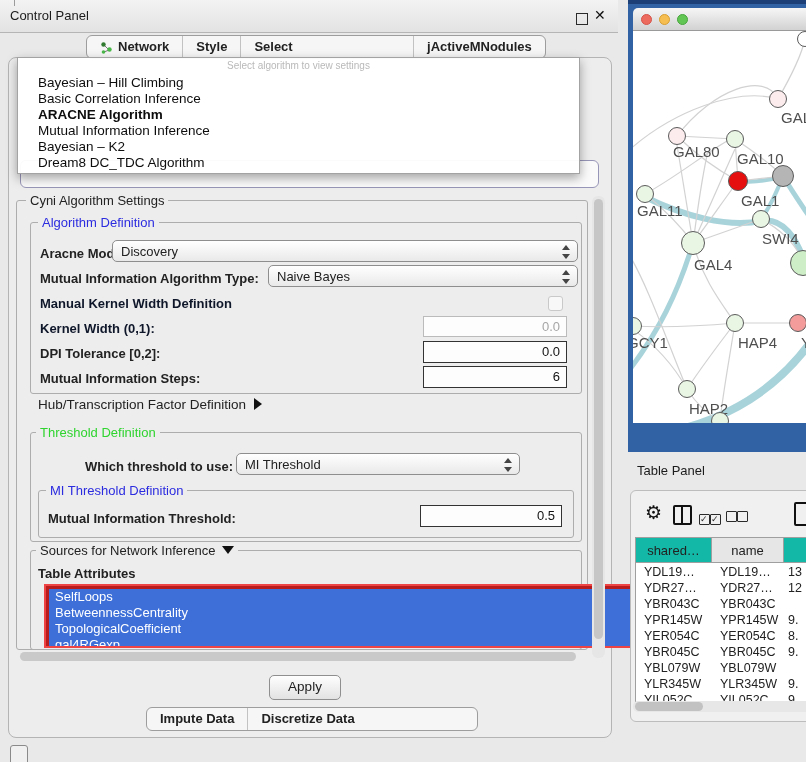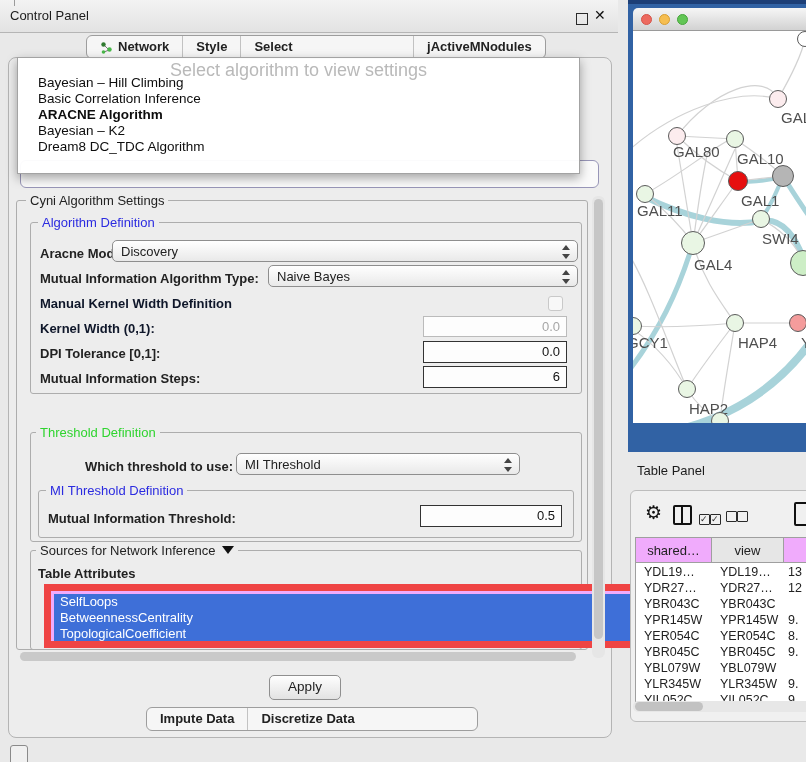--- a/index.html
+++ b/index.html
@@ -23,21 +23,21 @@
   .tab{padding:0 13px;line-height:22px;font-size:13px;font-weight:bold;color:#222;
        display:flex;align-items:center;gap:5px;}
   .tab + .tab{border-left:1px solid #c2c2c2;}
   .tab.sel{background:#7f7f7f;color:#dcdcdc;border-left:none;margin-top:47px;}
   #top-tabs{left:86px;top:35px;z-index:6;}
   #bottom-tabs{left:146px;top:707px;z-index:6;}
 
   
   #algo-dd{left:17px;top:57px;width:561px;height:115px;background:rgba(255,255,255,0.96);
            border:1px solid #a3a3a3;box-shadow:0 4px 10px rgba(0,0,0,0.35);z-index:40;}
-  #dd-hint{text-align:center;color:#b9b9b9;font-size:18px;padding-top:2px;height:15px;}
+  #dd-hint{text-align:center;color:#b9b9b9;font-size:10px;padding-top:2px;height:15px;}
   .dd-item{font-size:13.5px;color:#0d0d0d;line-height:16px;padding-left:20px;white-space:nowrap;}
   .dd-item.sel{font-weight:bold;}
   #ghost-combo{left:20px;top:160px;width:577px;height:26px;border:1px solid #9896b8;
                border-radius:6px;background:#fafafa;z-index:3;}
 
   
   .grp{border:1px solid #adadad;border-radius:3px;}
   .legend{position:absolute;background:#ededed;padding:0 4px;font-size:13px;white-space:nowrap;}
   .lbl{position:absolute;font-size:13px;font-weight:bold;white-space:nowrap;}
   .lbl.plain{font-weight:normal;}
@@ -58,21 +58,21 @@
   .field.off{border:1px solid #bbbbbb;color:#a6a6a6;}
 
   .chk{position:absolute;width:13px;height:13px;border:1.5px solid #c9c9c9;border-radius:3px;background:#f8f8f8;}
 
   .tri-r{display:inline-block;width:0;height:0;border-top:6px solid transparent;
          border-bottom:6px solid transparent;border-left:8px solid #111;margin-left:8px;vertical-align:-1px;}
   .tri-d{display:inline-block;width:0;height:0;border-left:6px solid transparent;
          border-right:6px solid transparent;border-top:8px solid #111;margin-left:6px;vertical-align:1px;}
 
   
-  #attr-list{left:44px;top:584px;width:624px;height:64px;background:#f0abfc;border:7px solid #ef4444;
+  #attr-list{left:44px;top:584px;width:624px;height:64px;background:#b91c1c;border:2px solid #ef4444;
              overflow:hidden;padding-top:3px;box-sizing:border-box;}
   .attr-item{height:16px;line-height:16px;font-size:13px;color:#fff;background:#3e6fd8;
              margin:0 14px 0 3px;padding-left:6px;white-space:nowrap;}
   #attr-sb{position:absolute;right:3px;top:4px;width:8px;height:52px;background:#b5b5b5;border-radius:4px;}
 
   
   #v-sb{left:592px;top:196px;width:13px;height:462px;background:#e6e6e6;border-radius:6px;}
   #v-sb div{position:absolute;left:2px;top:3px;width:9px;height:440px;background:#c6c6c6;border-radius:4.5px;}
   #h-sb{left:18px;top:651px;width:572px;height:12px;}
   #h-sb div{position:absolute;left:2px;top:1px;width:556px;height:9px;background:#c9c9c9;border-radius:4.5px;}
@@ -103,21 +103,21 @@
       font-size:9px;line-height:9px;color:#2a2a2a;text-align:center;}
   #cbs-on{left:68px;top:17px;letter-spacing:2px;}
   #cbs-off{left:95px;top:17px;letter-spacing:2px;}
   #doc-i{left:163px;top:11px;width:16px;height:20px;border:2px solid #111;border-radius:2px;background:#f0f0f0;}
   #doc-i:before{content:"";position:absolute;right:-2px;top:-2px;border-left:7px solid #111;
       border-top:7px solid #f0f0f0;}
 
   #tp-table{left:4px;top:46px;width:200px;height:166px;background:#fff;border:1px solid #9f9f9f;overflow:hidden;}
   .th{position:absolute;top:0;height:25px;line-height:25px;font-size:13px;text-align:center;
       border-right:1px solid #9f9f9f;border-bottom:1px solid #9f9f9f;box-sizing:border-box;}
-  .th.hl{background:#f0abfc;}
+  .th.hl{background:#14b8a6;}
   .th.plainh{background:#e6e6e6;}
   #tp-rows{position:absolute;left:0;top:26px;width:100%;}
   .tr{height:16px;line-height:16px;font-size:12.5px;white-space:nowrap;}
   .td{display:inline-block;overflow:hidden;vertical-align:top;}
   #tp-hsb{position:absolute;left:2px;top:210px;width:192px;height:11px;background:#e7e7e7;border-radius:5px;}
   #tp-hsb div{position:absolute;left:2px;top:1px;width:68px;height:9px;background:#c2c2c2;border-radius:4.5px;}
 
   #mini-sq{left:10px;top:745px;width:16px;height:20px;border:1.5px solid #8a8a8a;border-radius:3px;background:#f0f0f0;}
 </style>
 </head>
@@ -159,20 +159,21 @@
     </div>
 
   <div class="abs" id="ghost-combo"></div>
 
   <div class="abs" id="algo-dd">
     <div id="dd-hint">Select algorithm to view settings</div>
     <div id="dd-items">
         <div class="dd-item">Bayesian – Hill Climbing</div>
         <div class="dd-item">Basic Correlation Inference</div>
         <div class="dd-item sel">ARACNE Algorithm</div>
+        <div class="dd-item">Mutual Information Inference</div>
         <div class="dd-item">Bayesian – K2</div>
         <div class="dd-item">Dream8 DC_TDC Algorithm</div>
       </div>
   </div>
 
   <div class="abs grp" style="left:16px;top:200px;width:570px;height:448px;"></div>
   <div class="legend" style="left:26px;top:193px;">Cyni Algorithm Settings</div>
 
   <div class="abs grp" style="left:30px;top:222px;width:550px;height:170px;"></div>
   <div class="legend" style="left:38px;top:215px;color:#2b2be0;">Algorithm Definition</div>
@@ -188,26 +189,29 @@
     <span>Naive Bayes</span>
     <span class="stepper"></span>
   </div>
 
   <div class="lbl dis" style="left:40px;top:296px;">Manual Kernel Width Definition</div>
   <div class="chk" style="left:548px;top:296px;"></div>
 
   <div class="lbl dis" style="left:40px;top:321px;">Kernel Width (0,1):</div>
   <div class="field off" style="left:423px;top:316px;width:144px;height:21px;">0.0</div>
 
-  <div class="lbl" style="left:40px;top:346px;">DPI Tolerance [0,1]:</div>
+  <div class="lbl" style="left:40px;top:346px;">DPI Tolerance [0,2]:</div>
   <div class="field on" style="left:423px;top:341px;width:144px;height:22px;">0.0</div>
 
   <div class="lbl" style="left:40px;top:371px;">Mutual Information Steps:</div>
   <div class="field on" style="left:423px;top:366px;width:144px;height:22px;">6</div>
 
+  <div class="lbl plain" style="left:38px;top:397px;font-size:13.5px;">
+    <span>Hub/Transcription Factor Definition</span><span class="tri-r"></span>
+  </div>
 
   <div class="abs grp" style="left:30px;top:432px;width:550px;height:108px;"></div>
   <div class="legend" style="left:36px;top:425px;color:#2fd42f;">Threshold Definition</div>
 
   <div class="lbl" style="left:85px;top:459px;">Which threshold to use:</div>
   <div class="combo" style="left:236px;top:453px;width:284px;">
     <span>MI Threshold</span>
     <span class="stepper"></span>
   </div>
 
@@ -331,21 +335,21 @@
   <div class="abs" id="tp-body">
     <div class="ticon" id="gear-i">⚙</div>
     <div class="ticon" id="col-i"></div>
     <div class="ticon" id="cbs-on"><span class="cb">✓</span><span class="cb">✓</span></div>
     <div class="ticon" id="cbs-off"><span class="cb"></span><span class="cb"></span></div>
     <div class="ticon" id="doc-i"></div>
 
     <div class="abs" id="tp-table">
       <div id="tp-headers">
           <div class="th hl" style="left: 0px; width: 76px;">shared…</div>
-          <div class="th plainh" style="left: 76px; width: 72px;">view</div>
+          <div class="th plainh" style="left: 76px; width: 72px;">name</div>
           <div class="th hl" style="left: 148px; width: 80px;">A</div>
         </div>
       <div id="tp-rows">
           <div class="tr"><span class="td" style="width: 76px; padding-left: 8px; box-sizing: border-box;">YDL19…</span><span class="td" style="width: 72px; padding-left: 8px; box-sizing: border-box;">YDL19…</span><span class="td" style="width: 80px; padding-left: 4px; box-sizing: border-box;">13</span></div>
           <div class="tr"><span class="td" style="width: 76px; padding-left: 8px; box-sizing: border-box;">YDR27…</span><span class="td" style="width: 72px; padding-left: 8px; box-sizing: border-box;">YDR27…</span><span class="td" style="width: 80px; padding-left: 4px; box-sizing: border-box;">12</span></div>
           <div class="tr"><span class="td" style="width: 76px; padding-left: 8px; box-sizing: border-box;">YBR043C</span><span class="td" style="width: 72px; padding-left: 8px; box-sizing: border-box;">YBR043C</span><span class="td" style="width: 80px; padding-left: 4px; box-sizing: border-box;"></span></div>
           <div class="tr"><span class="td" style="width: 76px; padding-left: 8px; box-sizing: border-box;">YPR145W</span><span class="td" style="width: 72px; padding-left: 8px; box-sizing: border-box;">YPR145W</span><span class="td" style="width: 80px; padding-left: 4px; box-sizing: border-box;">9.</span></div>
           <div class="tr"><span class="td" style="width: 76px; padding-left: 8px; box-sizing: border-box;">YER054C</span><span class="td" style="width: 72px; padding-left: 8px; box-sizing: border-box;">YER054C</span><span class="td" style="width: 80px; padding-left: 4px; box-sizing: border-box;">8.</span></div>
           <div class="tr"><span class="td" style="width: 76px; padding-left: 8px; box-sizing: border-box;">YBR045C</span><span class="td" style="width: 72px; padding-left: 8px; box-sizing: border-box;">YBR045C</span><span class="td" style="width: 80px; padding-left: 4px; box-sizing: border-box;">9.</span></div>
           <div class="tr"><span class="td" style="width: 76px; padding-left: 8px; box-sizing: border-box;">YBL079W</span><span class="td" style="width: 72px; padding-left: 8px; box-sizing: border-box;">YBL079W</span><span class="td" style="width: 80px; padding-left: 4px; box-sizing: border-box;"></span></div>

